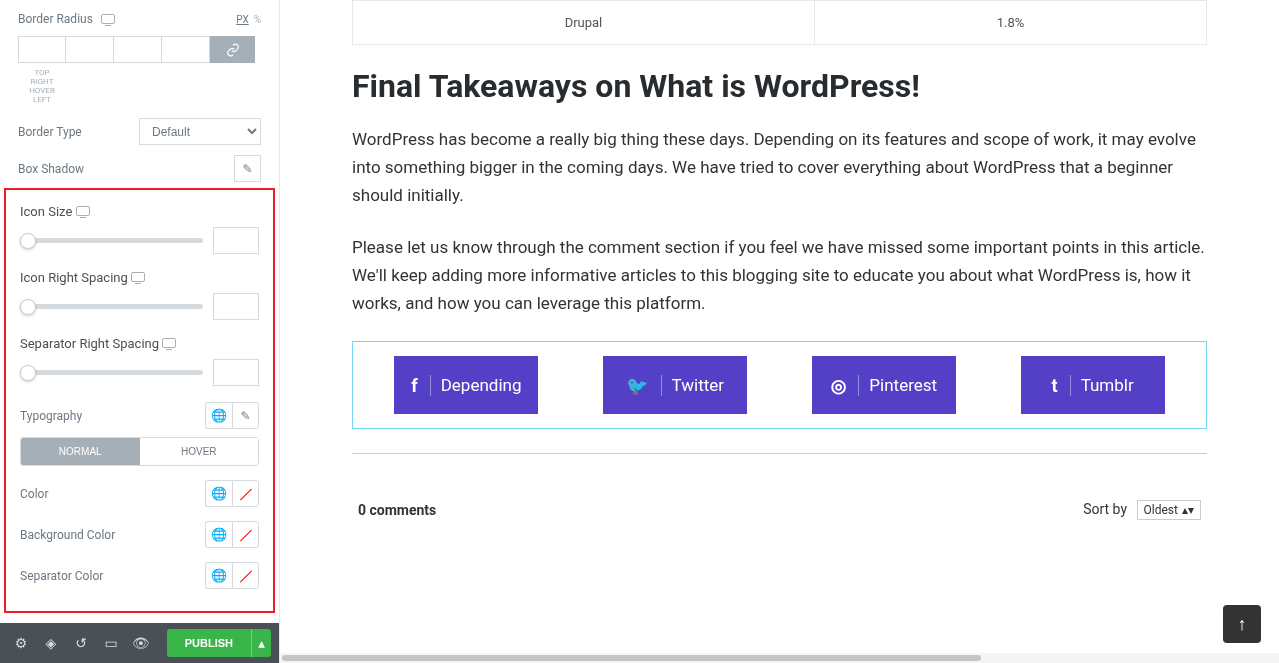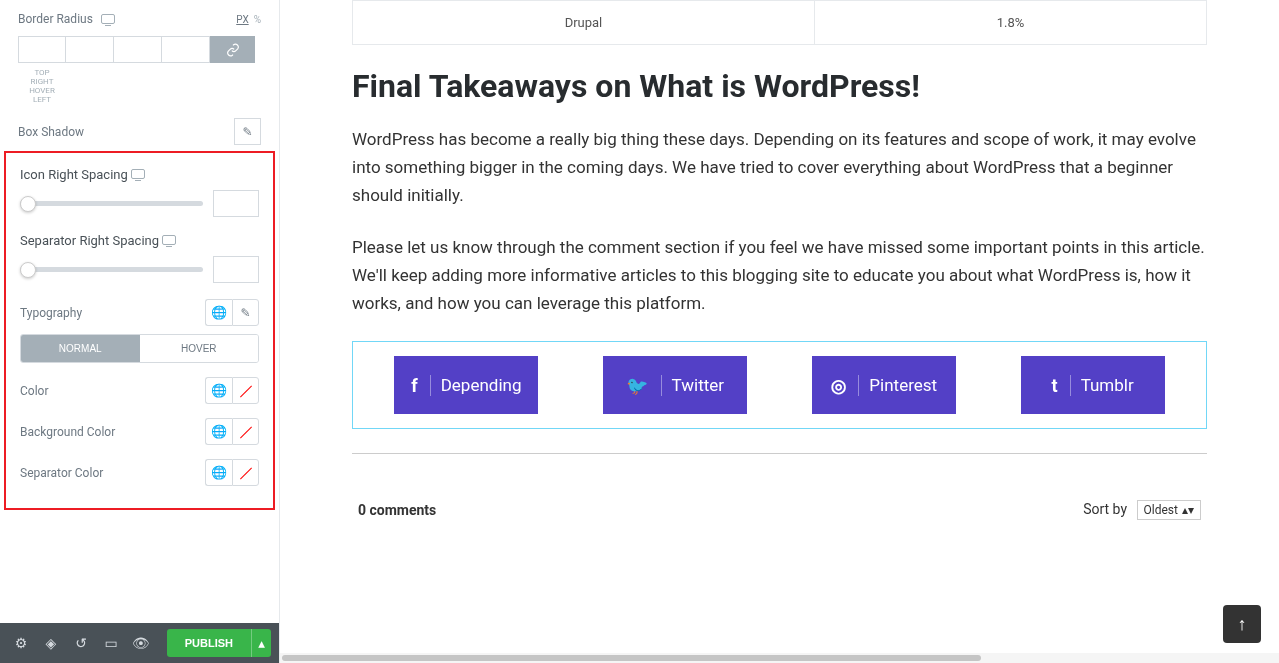--- a/index.html
+++ b/index.html
@@ -96,29 +96,40 @@
             </svg>
         </button>
       </div>
       <div class="radius-labels">
         <span>TOP</span>
           <span>RIGHT</span>
           <span>HOVER</span>
           <span>LEFT</span>
       </div>
 
+      <div class="row">
+        <span>Border Type</span>
+        <select><option>Default</option></select>
+      </div>
 
       <div class="row" style="margin-bottom:4px">
         <span>Box Shadow</span>
         <button class="icon-btn">
             <span class="pencil">✎</span>
           </button>
       </div>
 
       <div class="highlight-box">
+        <div class="slider-group">
+          <span class="label"><span>Icon Size</span> <span class="device-icon"></span></span>
+          <div class="slider-row">
+            <div class="slider"></div>
+            <input class="slider-input" style="">
+          </div>
+        </div>
         <div class="slider-group">
           <span class="label"><span>Icon Right Spacing</span> <span class="device-icon"></span></span>
           <div class="slider-row">
             <div class="slider"></div>
             <input class="slider-input" style="">
           </div>
         </div>
         <div class="slider-group">
           <span class="label"><span>Separator Right Spacing</span> <span class="device-icon"></span></span>
           <div class="slider-row">

